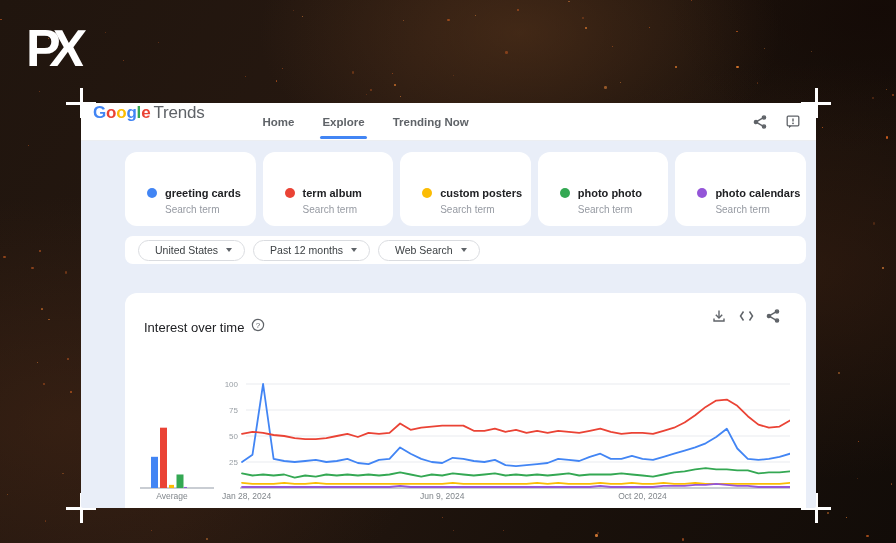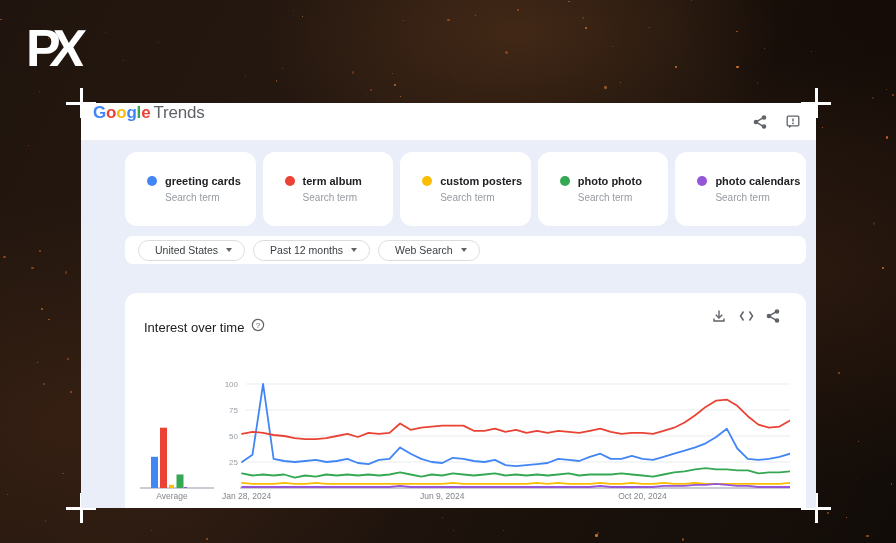--- a/index.html
+++ b/index.html
@@ -39,21 +39,21 @@
     font-size:11.5px; font-weight:bold; color:#5f6368; cursor:pointer; }
   .gt-nav-item.active::after { content:""; position:absolute; left:12px; right:12px; bottom:2px;
     height:3px; border-radius:2px; background:#4285f4; }
   .gt-header-icons { margin-left:auto; margin-right:16px; display:flex; gap:19px; align-items:center; }
   .gt-header-icons svg { display:block; }
 
   
   .terms-row { position:absolute; left:44px; top:49px; width:681px; display:flex; gap:7px; }
   .term-card { flex:1; height:74px; background:#fff; border-radius:12px; padding:23px 0 0 22px;
     cursor:pointer; }
-  .term-line { display:flex; align-items:center; gap:8px; }
+  .term-line { display:flex; align-items:center; gap:8px;margin-top:12px; }
   .term-dot { width:10px; height:10px; border-radius:50%; flex:none; }
   .term-label { font-size:11px; font-weight:bold; color:#202124; white-space:nowrap; }
   .term-sub { margin:5px 0 0 18px; font-size:10px; color:#969aa2; }
 
   
   .filter-bar { position:absolute; left:44px; top:133px; width:681px; height:28px; background:#fff;
     border-radius:8px; display:flex; align-items:center; gap:8px; padding-left:13px;text-align:right; }
   .pill { height:21px; border:1px solid #dadce0; border-radius:12px; background:#fff;
     display:flex; align-items:center; gap:8px; padding:0 12px 0 16px; font-size:10.5px;
     color:#3c4043; cursor:pointer; white-space:nowrap; }
@@ -160,20 +160,31 @@
   <div class="crop" style="left:801px;top:88px;"></div>
   <div class="crop" style="left:66px;top:493px;"></div>
   <div class="crop" style="left:801px;top:493px;"></div>
 
   <div class="panel">
 
     <div class="gt-header">
       <div class="gt-logo">
         <span id="gt-logo-letters"><span style="color:#4285f4;font-weight:bold">G</span><span style="color:#ea4335;font-weight:bold">o</span><span style="color:#fbbc05;font-weight:bold">o</span><span style="color:#4285f4;font-weight:bold">g</span><span style="color:#34a853;font-weight:bold">l</span><span style="color:#ea4335;font-weight:bold">e</span></span><span class="suffix">Trends</span>
       </div>
+      <div class="gt-nav">
+        <div class="gt-nav-item">
+            <span>Home</span>
+          </div>
+        <div class="gt-nav-item active">
+            <span>Explore</span>
+          </div>
+        <div class="gt-nav-item">
+            <span>Trending Now</span>
+          </div>
+      </div>
       <div class="gt-header-icons">
         <span class="cicon">
           <svg width="14" height="14" viewBox="0 0 14 14">
               <g stroke="#5f6368" stroke-width="1.4" fill="#5f6368">
                 <circle cx="11" cy="2.5" r="1.6"></circle>
                 <circle cx="3" cy="7" r="1.6"></circle>
                 <circle cx="11" cy="11.5" r="1.6"></circle>
                 <line x1="4.4" y1="6.2" x2="9.6" y2="3.2"></line>
                 <line x1="4.4" y1="7.8" x2="9.6" y2="10.8"></line>
               </g>

